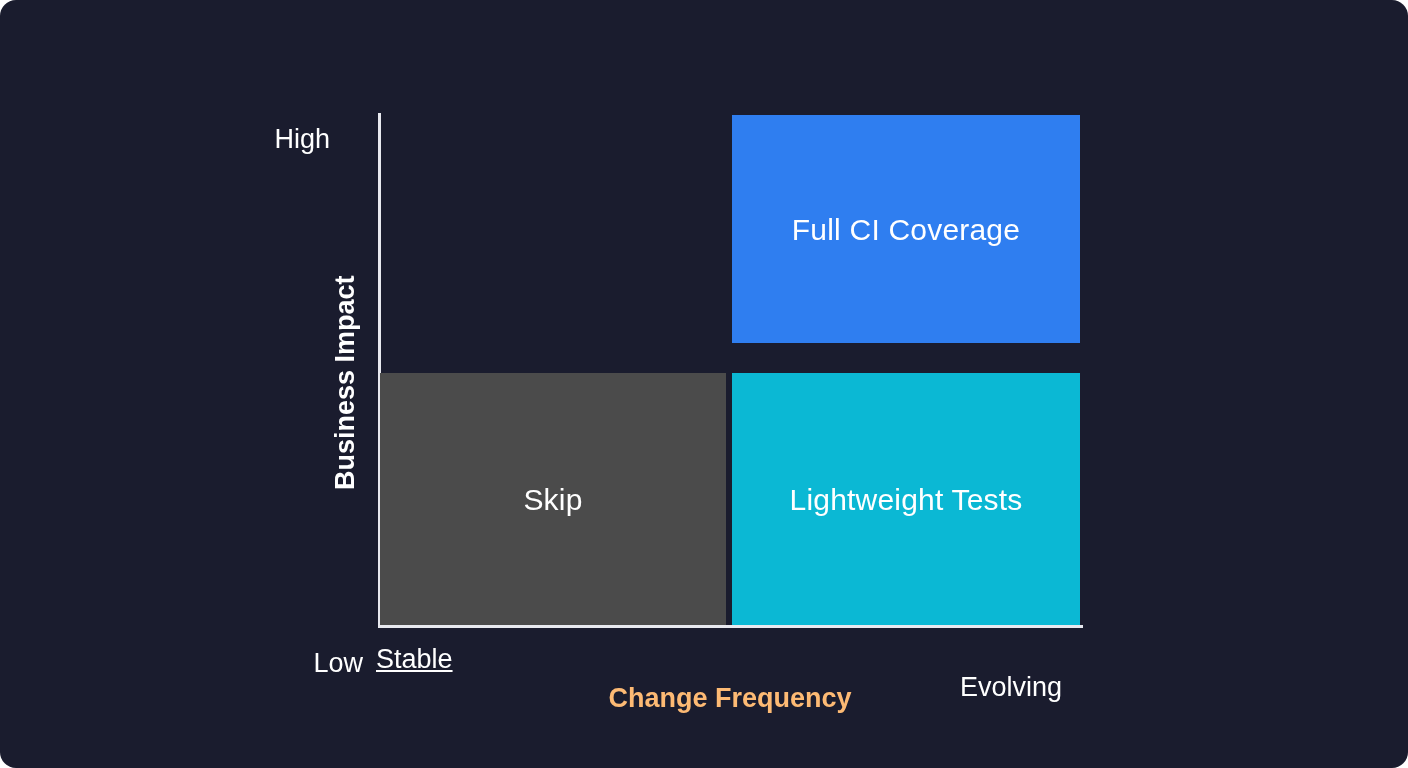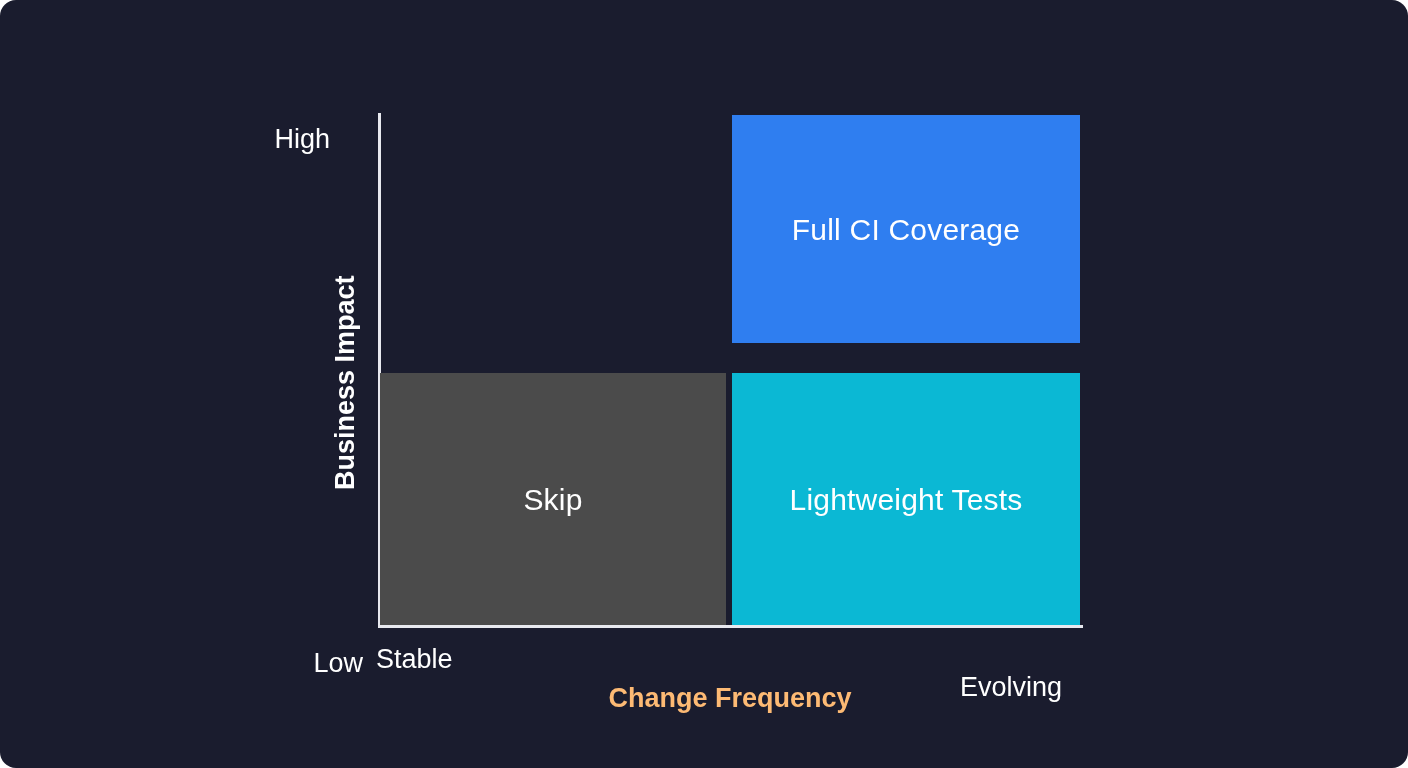--- a/index.html
+++ b/index.html
@@ -74,21 +74,21 @@
   .tick {
     position: absolute;
     color: #ffffff;
     font-size: 27px;
     font-weight: 400;
     white-space: nowrap;
   }
   #tick-high { right: 1078px; top: 124px; }
   #tick-low  { right: 1045px; top: 600px; margin-top: 48px; }
 
-  #tick-stable   { left: 376px; top: 644px; }
+  #tick-stable   { left: 376px; top: 644px; text-decoration: underline; }
   #tick-evolving { left: 960px; top: 644px; margin-top: 28px; }
 
   
   #axis-y-title {
     position: absolute;
     left: 0;
     top: 0;
     width: 1408px;
     color: #ffffff;
     font-size: 27px;

